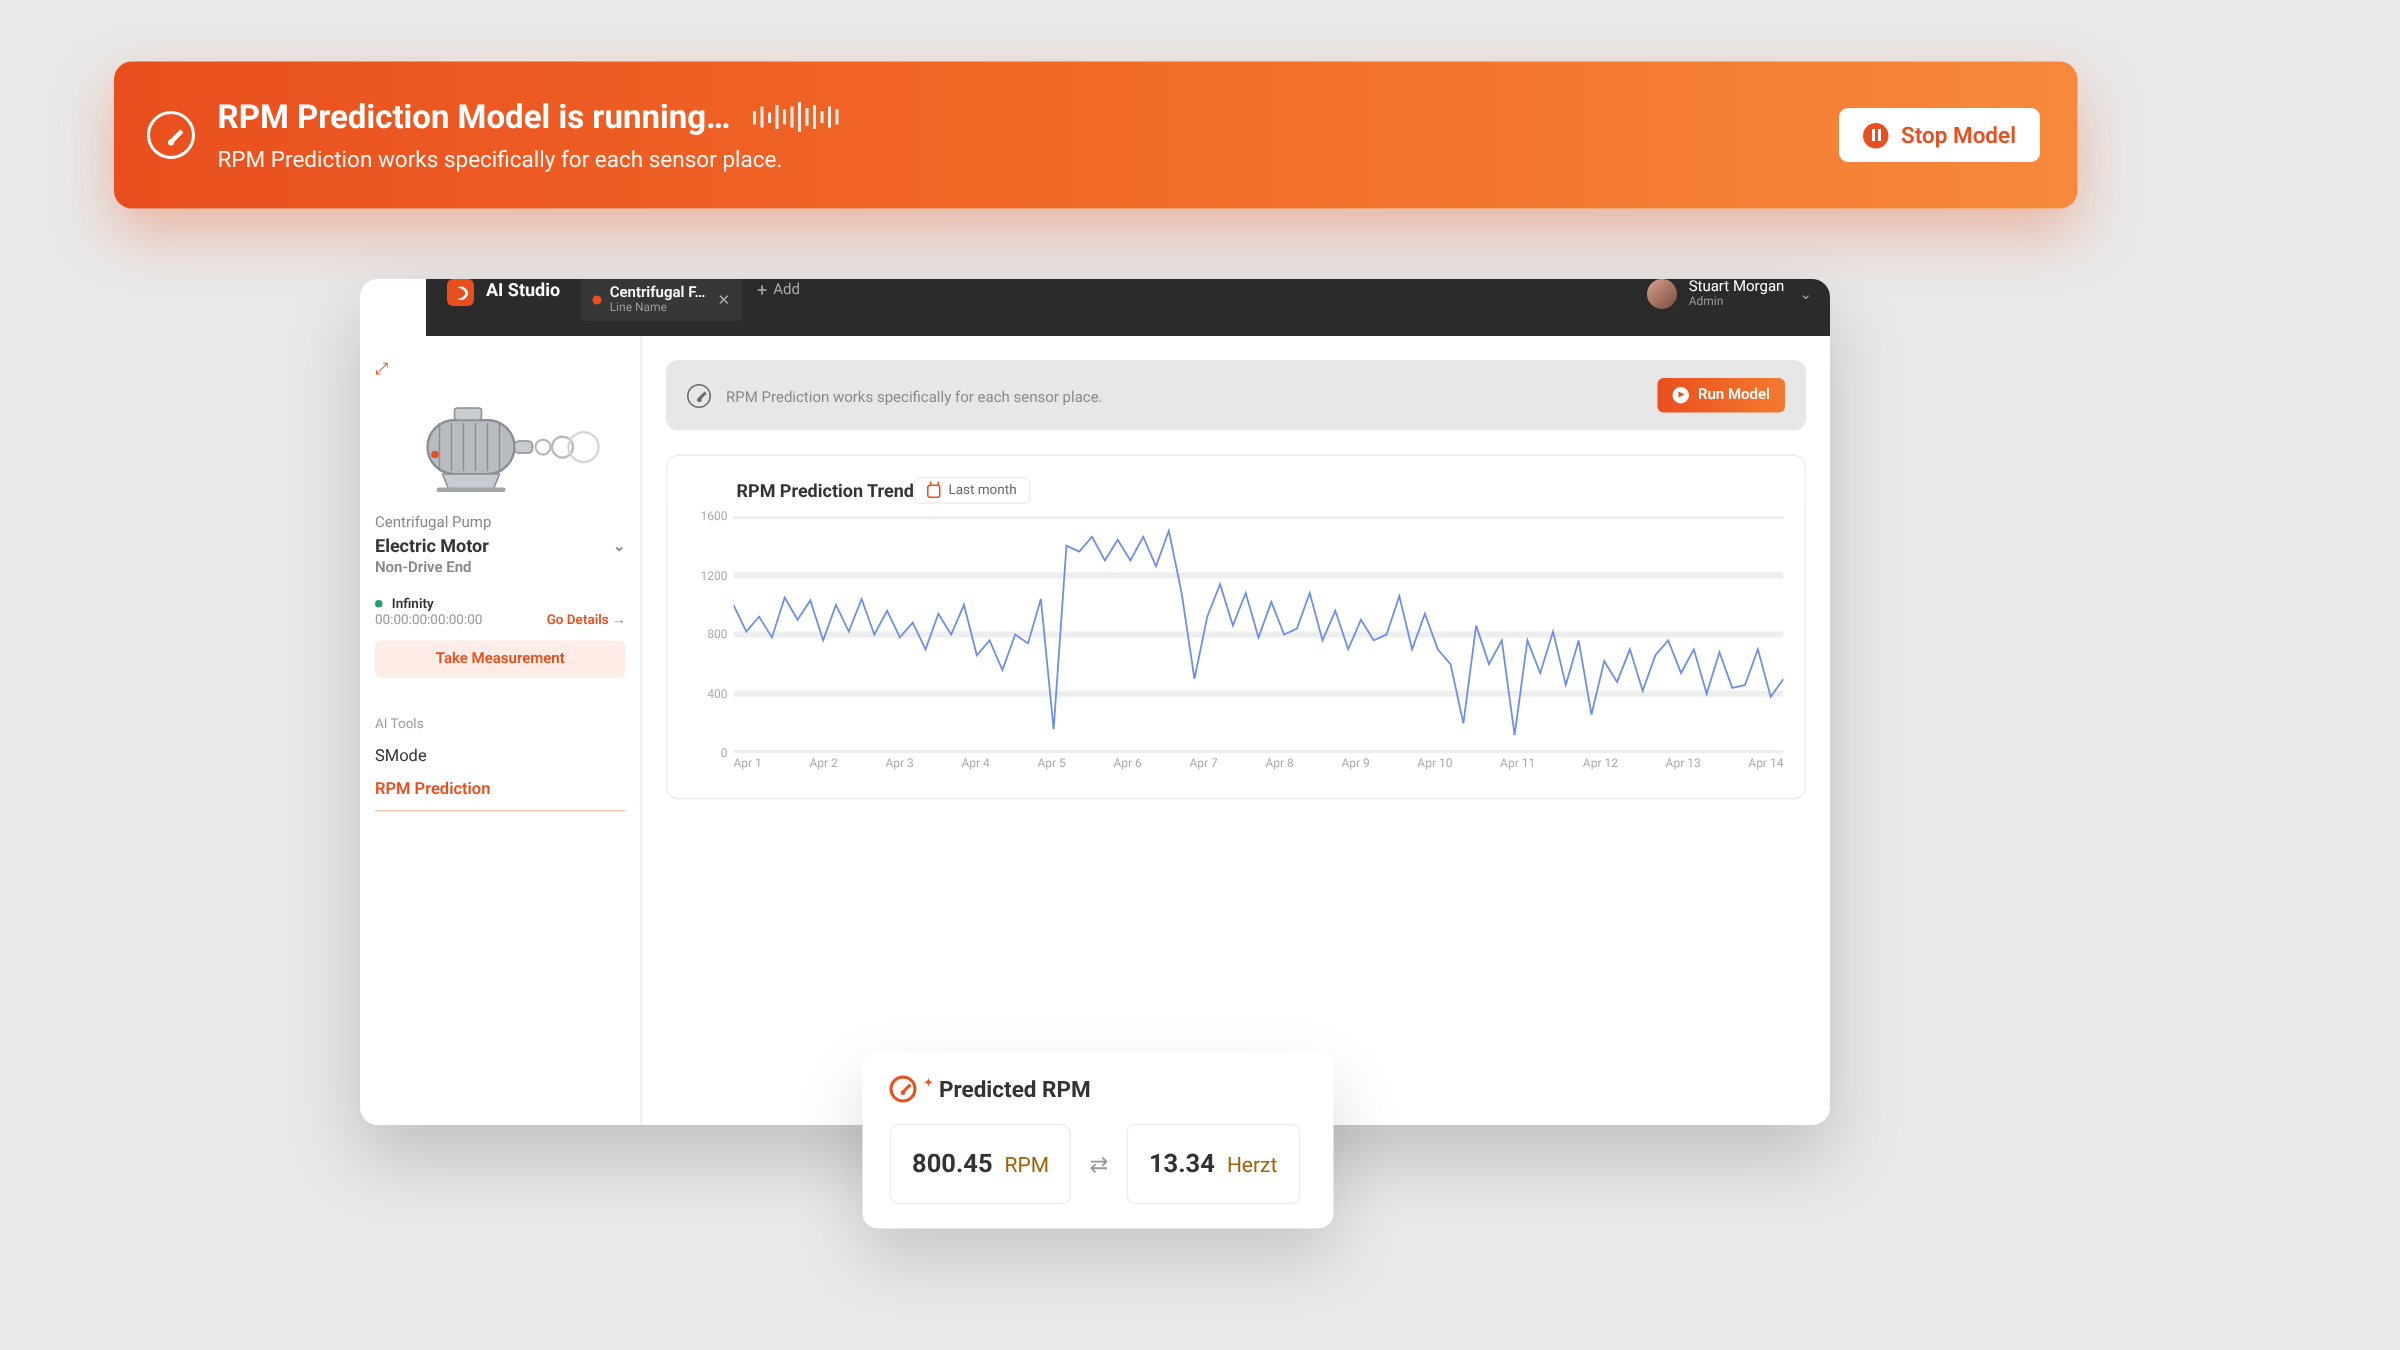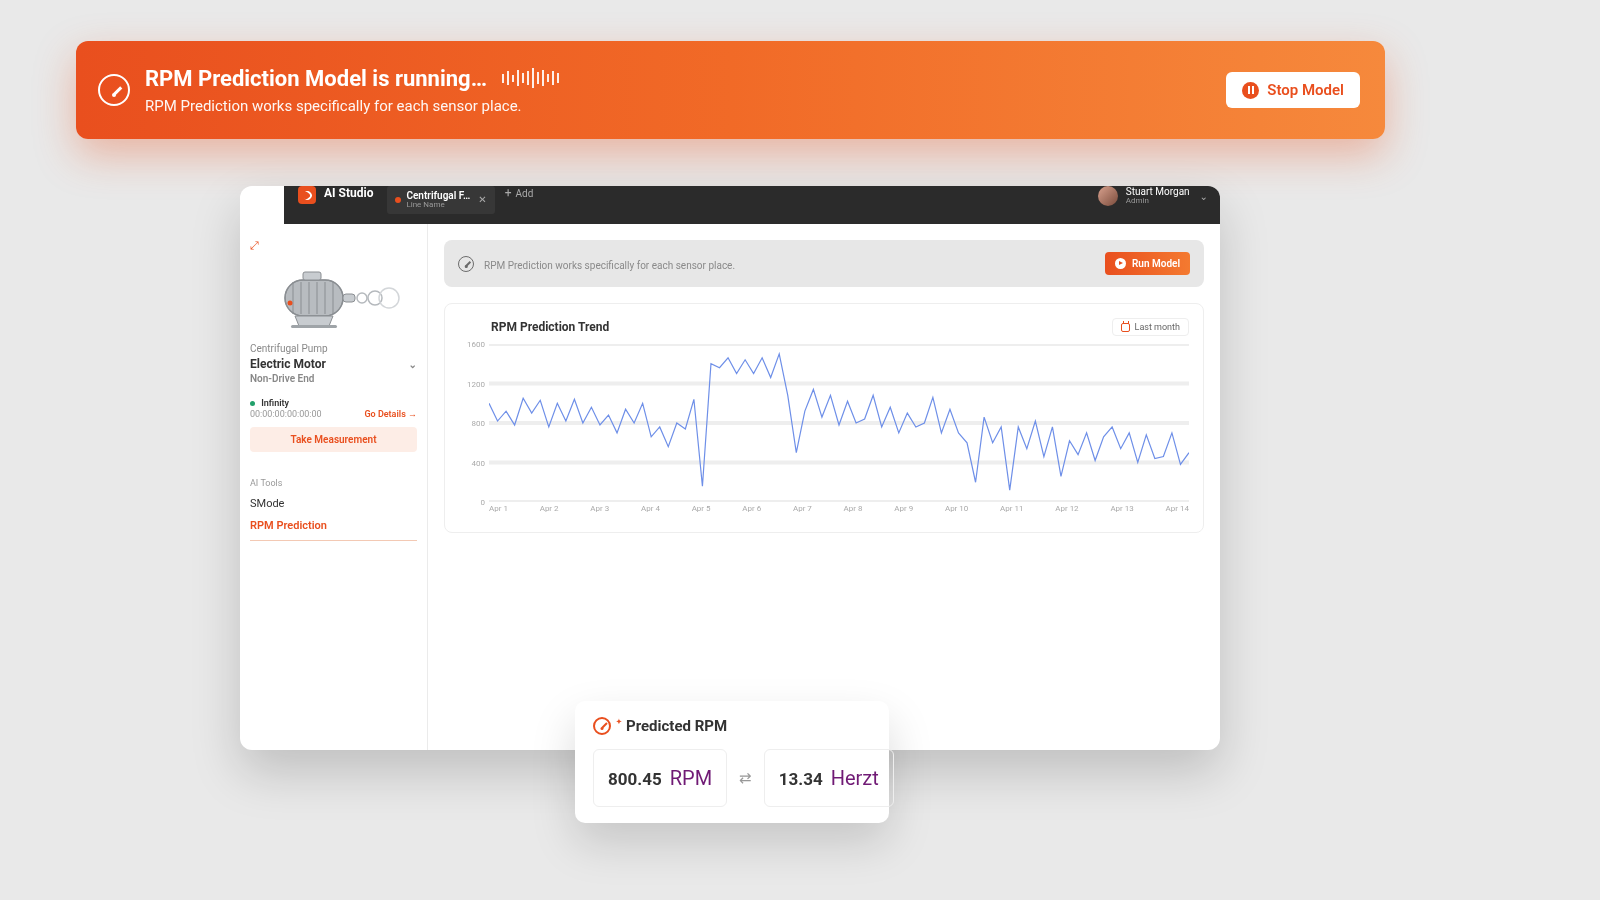--- a/index.html
+++ b/index.html
@@ -82,21 +82,21 @@
   .gauge-sm::before{content:"";position:absolute;width:2.5px;height:2.5px;border-radius:50%;background:#6C6C6C;bottom:3px;left:50%;transform:translateX(-50%);}
   .gauge-sm::after{content:"";position:absolute;width:6px;height:1.5px;background:#6C6C6C;bottom:4px;left:50%;transform-origin:left center;transform:rotate(-45deg);}
   .stopbar-text{margin-left:10px;flex:1;}
   .stopbar-title{font-weight:700;font-size:12px;color:#4A4A4A;}
   .stopbar-sub{font-size:10px;color:#8A8A8A;margin-top:3px;}
   .runbtn{background:linear-gradient(90deg,#E94F1E,#F47A30);color:#fff;font-size:10px;font-weight:600;border-radius:4px;padding:6px 10px;display:flex;align-items:center;cursor:pointer;}
   .playcirc{width:11px;height:11px;border-radius:50%;background:#fff;margin-right:6px;position:relative;}
   .playcirc::after{content:"";position:absolute;left:4px;top:3px;border-left:4px solid #E94F1E;border-top:2.5px solid transparent;border-bottom:2.5px solid transparent;}
 
   .chartcard{margin-top:16px;border:1px solid #EEE;border-radius:8px;padding:14px 14px 10px 14px;}
-  .chartcard-head{display:flex;justify-content:space-between;align-items:center;padding-left:32px;}
+  .chartcard-head{display:flex;justify-content:flex-start;align-items:center;padding-left:32px;}
   .chart-title{font-weight:700;font-size:12px;color:#333;}
   .range-pill{border:1px solid #EEE;border-radius:4px;padding:3px 8px;font-size:9px;color:#666;display:flex;align-items:center;cursor:pointer;}
   .cal-i{width:9px;height:9px;border:1px solid #E94F1E;border-radius:2px;margin-right:5px;position:relative;}
   .cal-i::before{content:"";position:absolute;top:-3px;left:1px;width:1px;height:3px;background:#E94F1E;box-shadow:5px 0 0 #E94F1E;}
   .chart-area{position:relative;height:178px;margin-top:8px;}
   .y-axis{position:absolute;left:0;top:0;bottom:20px;width:28px;}
   .y-tick{position:absolute;right:2px;font-size:8px;color:#AAA;transform:translateY(-50%);}
   .plot{position:absolute;left:30px;right:0;top:0;bottom:20px;}
   .plot svg{width:100%;height:100%;}
   .x-axis{position:absolute;left:30px;right:0;bottom:0;height:18px;display:flex;justify-content:space-between;font-size:8px;color:#AAA;}
@@ -109,21 +109,21 @@
   }
   .pred-head{display:flex;align-items:center;font-weight:700;font-size:15px;color:#333;}
   .gauge-pred{width:18px;height:18px;border:2px solid #E94F1E;border-radius:50%;margin-right:8px;position:relative;}
   .gauge-pred::before{content:"";position:absolute;width:3px;height:3px;border-radius:50%;background:#E94F1E;bottom:3px;left:50%;transform:translateX(-50%);}
   .gauge-pred::after{content:"";position:absolute;width:7px;height:2px;background:#E94F1E;bottom:4px;left:50%;transform-origin:left center;transform:rotate(-45deg);}
   .spark{position:relative;width:5px;height:5px;margin-left:-3px;margin-top:-12px;margin-right:5px;}
   .spark::before{content:"✦";color:#E94F1E;font-size:7px;position:absolute;}
   .pred-body{display:flex;align-items:center;margin-top:14px;gap:12px;}
   .valbox{border:1px solid #EEE;border-radius:6px;padding:16px 14px;display:flex;align-items:baseline;gap:8px;}
   .valbox .num{font-weight:700;font-size:17px;color:#333;}
-  .valbox .unit{color:#701a75;font-size:20px;}
+  .valbox .unit{color:#a16207;font-size:14px;}
   .swap{color:#999;font-size:15px;}
 </style>
 </head>
 <body>
 
 <div class="banner">
   <span class="gauge-icon"></span>
   <div class="banner-text">
     <div class="banner-title-row">
       <span>RPM Prediction Model is running…</span>

